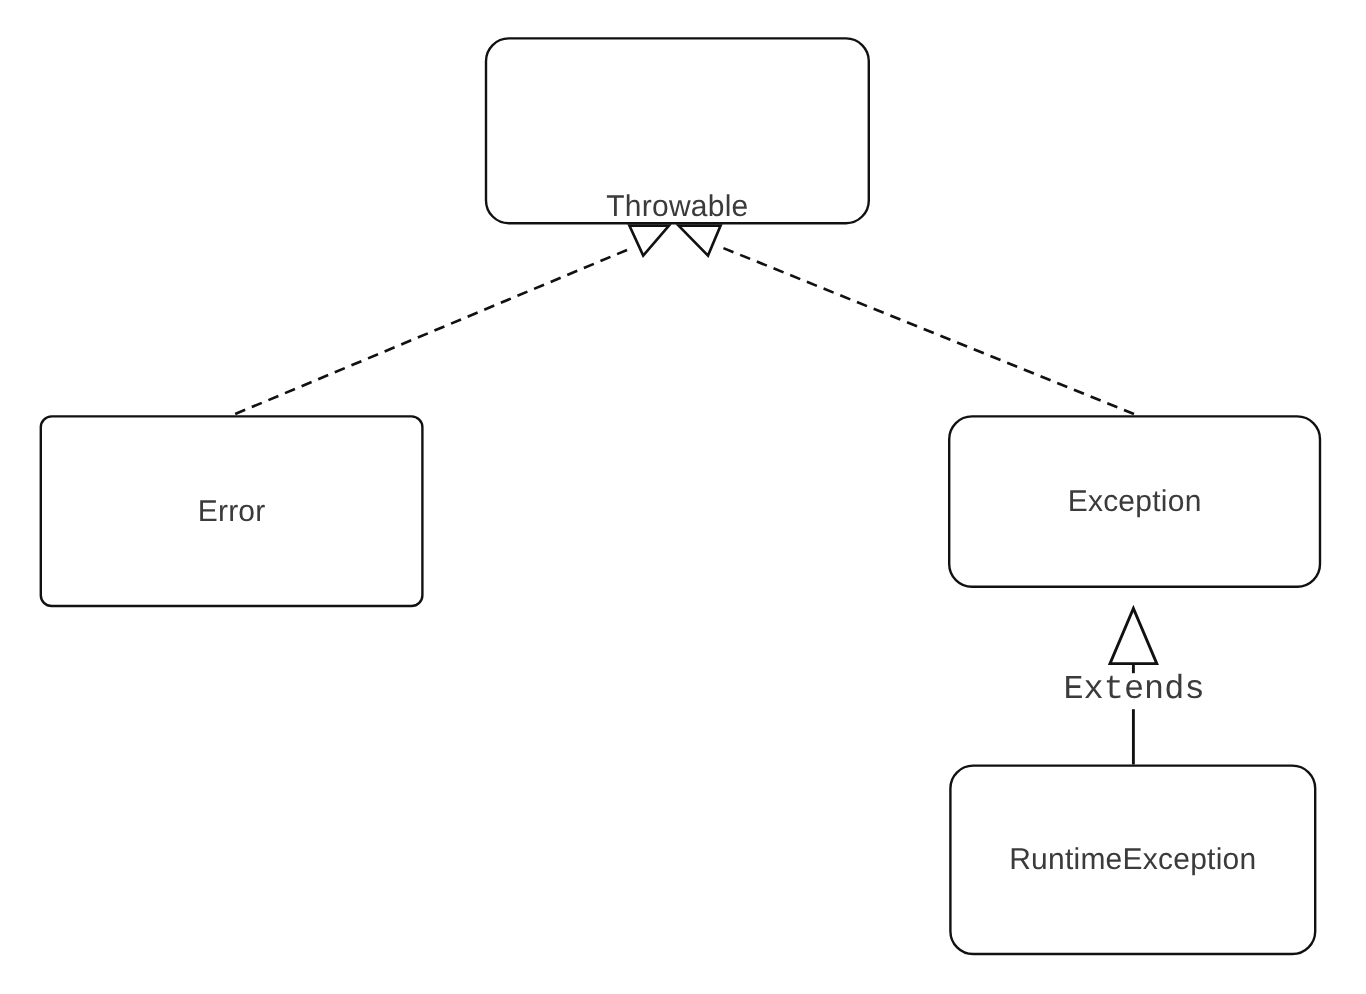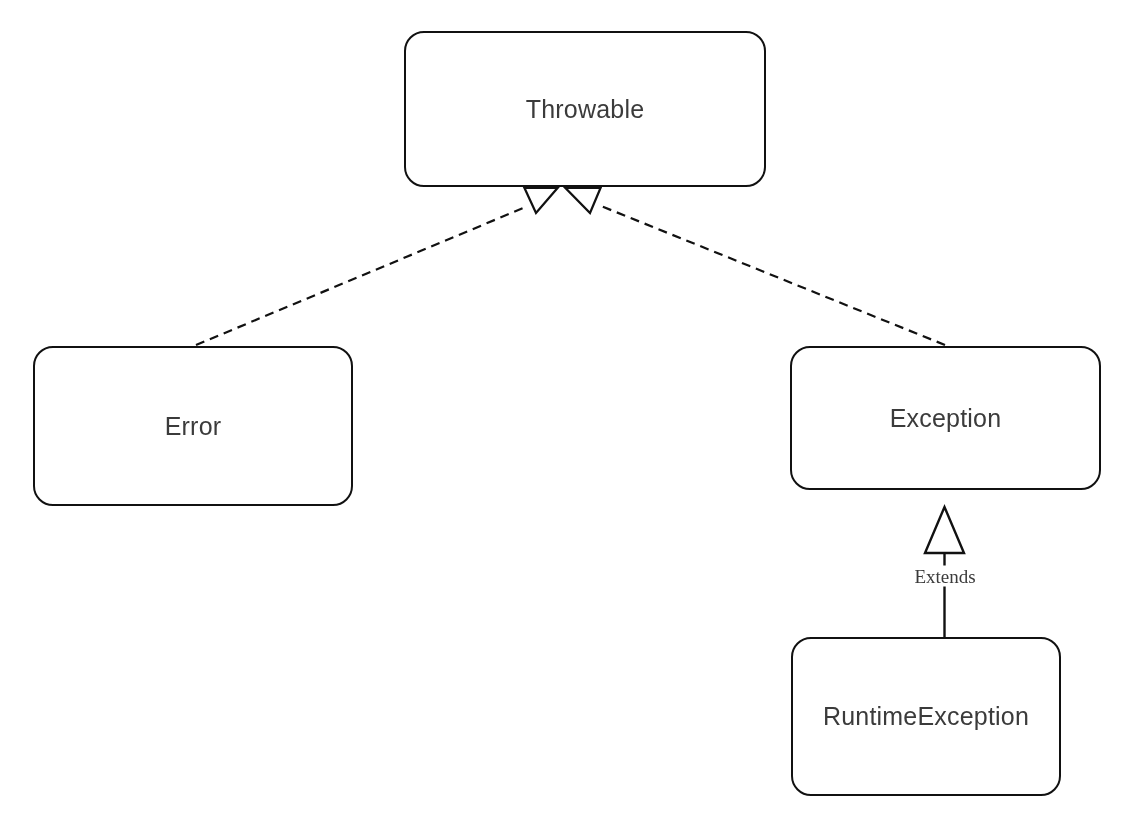--- a/index.html
+++ b/index.html
@@ -42,35 +42,35 @@
     font-family: "Liberation Sans", sans-serif;
     font-size: 25px;
     line-height: 1;
     letter-spacing: 0.2px;
     white-space: nowrap;
     text-align: center;
   }
   .edge-label {
     position: absolute;
     color: #3b3b3b;
-    font-family: Liberation Serif, serif;
-    font-size: 19px;
+    font-family: Liberation Mono, monospace;
+    font-size: 28px;
     line-height: 1;
     white-space: nowrap;
     background: #ffffff;
     padding: 1px 3px;
     z-index: 3;
     transform: translate(-50%, -50%);
   }
 
   
-  #node-throwable        { left: 404px; top: 31px;  width: 362px; height: 156px; }
-  #node-error            { left: 33px;  top: 346px; width: 320px; height: 160px; }
+  #node-throwable        { left: 404px; top: 31px;  width: 321px; height: 156px; align-items: flex-end; }
+  #node-error            { left: 33px;  top: 346px; width: 320px; height: 160px; border-radius: 10px; }
   #node-exception        { left: 790px; top: 346px; width: 311px; height: 144px; }
-  #node-runtimeexception { left: 791px; top: 637px; width: 270px; height: 159px; align-items: center; }
+  #node-runtimeexception { left: 791px; top: 637px; width: 306px; height: 159px; align-items: center; }
 
   #label-extends { left: 945px; top: 576px; }
 </style>
 </head>
 <body>
 
 <div id="canvas">
 
   <svg id="edges" viewBox="0 0 1138 828" width="1138" height="828" xmlns="http://www.w3.org/2000/svg">
 

